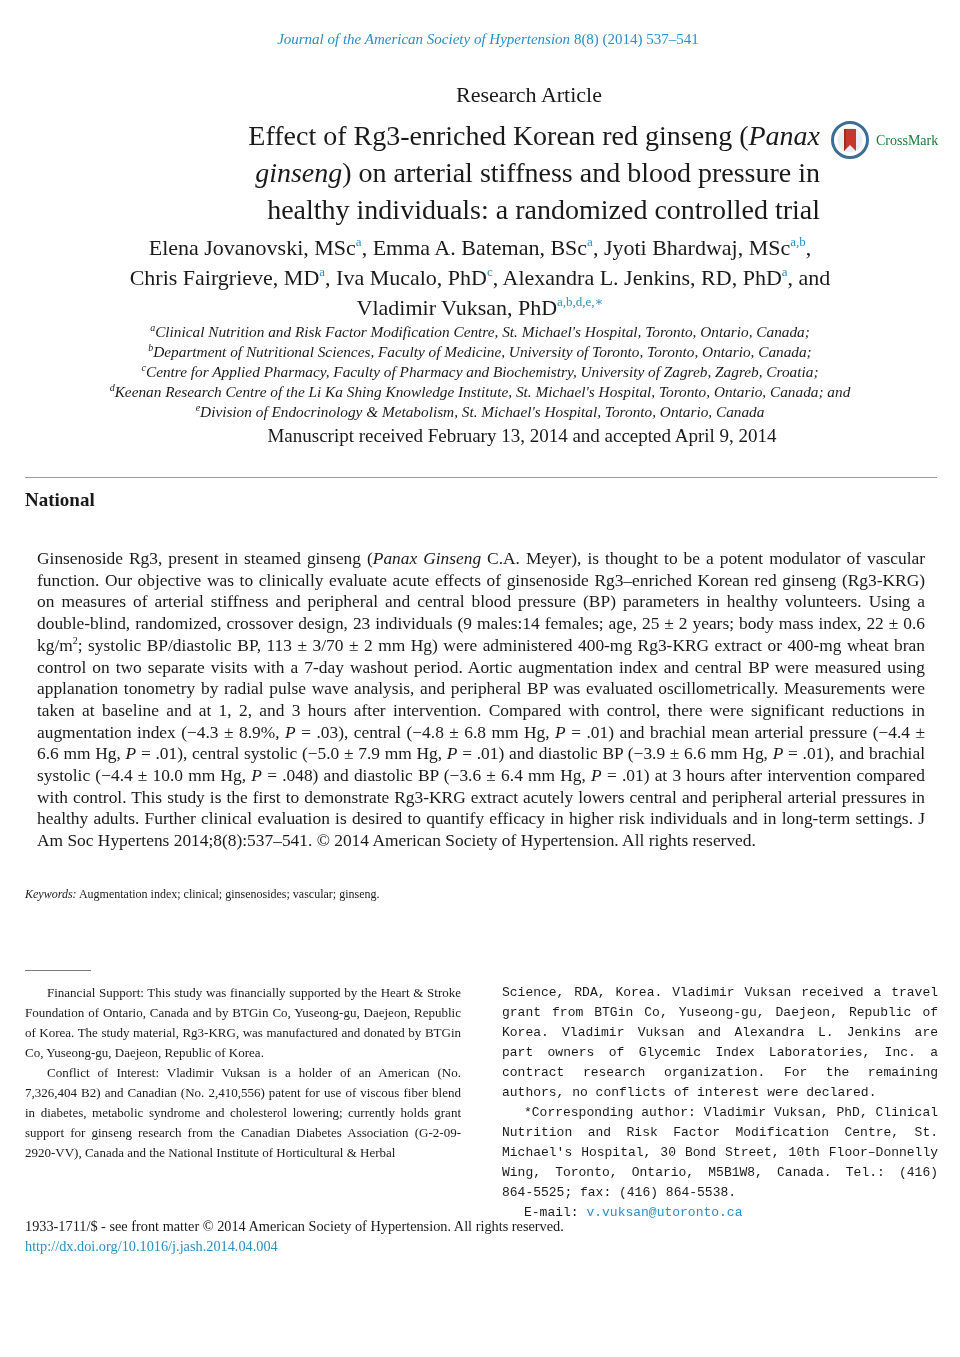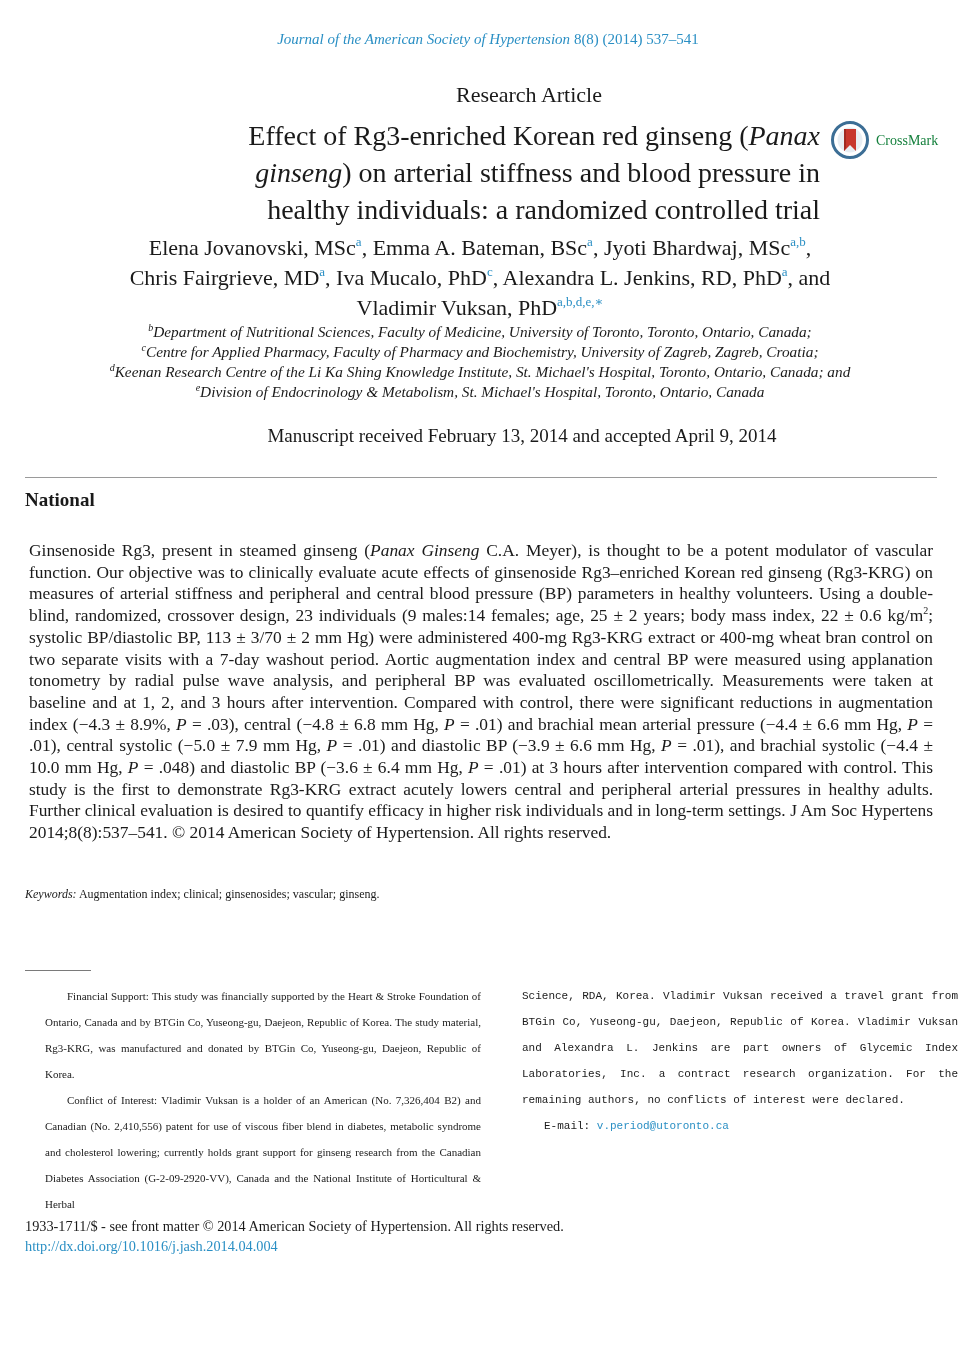--- a/index.html
+++ b/index.html
@@ -37,28 +37,28 @@
     #manuscript-dates { top: 425px; font-size: 19px; padding-left: 34px; }
 
     #header-rule { top: 477px; left: 25px; width: 912px; height: 1px; background: #9a9a9a; }
 
     #abstract-heading { top: 489px; left: 25px; font-size: 19px; font-weight: bold; }
 
     #abstract-body {
       top: 536px; left: 25px; width: 912px; font-size: 17.4px; line-height: 21.7px;
       text-align: justify; hyphens: manual;
     }
-    #abstract-body .para { margin: 4px; }
+    #abstract-body .para { margin: 12px; }
     #abstract-body sup { font-size: 10px; vertical-align: 7px; line-height: 0; }
 
     #keywords { top: 887px; left: 25px; font-size: 12px; }
 
     #footnote-rule { top: 970px; left: 25px; width: 66px; height: 1px; background: #7a7a7a; }
 
-    .fn-col { font-size: 11px; line-height: 26px; text-align: justify; margin-left: 20px; }
+    .fn-col { font-size: 13px; line-height: 20px; text-align: justify; }
     .fn-col p { margin: 0; }
     .fn-col .indent { text-indent: 22px; }
     #footnotes-left { top: 983px; left: 25px; width: 436px; }
     #footnotes-right { top: 983px; left: 502px; width: 436px; font-family: Liberation Mono, monospace; }
 
     #front-matter { top: 1216px; left: 25px; font-size: 14.3px; line-height: 20px; }
   </style>
 </head>
 <body>
 
@@ -90,20 +90,21 @@
   <span><span>Elena Jovanovski, MSc</span><sup>a</sup><span>, </span></span>
   <span><span>Emma A. Bateman, BSc</span><sup>a</sup><span>, </span></span>
   <span><span>Jyoti Bhardwaj, MSc</span><sup>a,b</sup><span>, </span></span><br>
   <span><span>Chris Fairgrieve, MD</span><sup>a</sup><span>, </span></span>
   <span><span>Iva Mucalo, PhD</span><sup>c</sup><span>, </span></span>
   <span><span>Alexandra L. Jenkins, RD, PhD</span><sup>a</sup><span>, and</span></span><br>
   <span><span>Vladimir Vuksan, PhD</span><sup>a,b,d,e,∗</sup></span>
 </div>
 
 <div id="affiliations" class="abs">
+  <div><sup>a</sup><span>Clinical Nutrition and Risk Factor Modification Centre, St. Michael's Hospital, Toronto, Ontario, Canada;</span></div>
   <div><sup>b</sup><span>Department of Nutritional Sciences, Faculty of Medicine, University of Toronto, Toronto, Ontario, Canada;</span></div>
   <div><sup>c</sup><span>Centre for Applied Pharmacy, Faculty of Pharmacy and Biochemistry, University of Zagreb, Zagreb, Croatia;</span></div>
   <div><sup>d</sup><span>Keenan Research Centre of the Li Ka Shing Knowledge Institute, St. Michael's Hospital, Toronto, Ontario, Canada; and</span></div>
   <div><sup>e</sup><span>Division of Endocrinology &amp; Metabolism, St. Michael's Hospital, Toronto, Ontario, Canada</span></div>
 </div>
 
 <div id="manuscript-dates" class="abs center">Manuscript received February 13, 2014 and accepted April 9, 2014</div>
 
 <div id="header-rule" class="abs"></div>
 
@@ -120,19 +121,20 @@
 
 <div id="footnote-rule" class="abs"></div>
 
 <div id="footnotes-left" class="abs fn-col">
   <p class="indent">Financial Support: This study was financially supported by the Heart &amp; Stroke Foundation of Ontario, Canada and by BTGin Co, Yuseong-gu, Daejeon, Republic of Korea. The study material, Rg3-KRG, was manufactured and donated by BTGin Co, Yuseong-gu, Daejeon, Republic of Korea.</p>
   <p class="indent">Conflict of Interest: Vladimir Vuksan is a holder of an American (No. 7,326,404 B2) and Canadian (No. 2,410,556) patent for use of viscous fiber blend in diabetes, metabolic syndrome and choles­terol lowering; currently holds grant support for ginseng research from the Canadian Diabetes Association (G-2-09-2920-VV), Canada and the National Institute of Horticultural &amp; Herbal</p>
 </div>
 
 <div id="footnotes-right" class="abs fn-col">
   <p>Science, RDA, Korea. Vladimir Vuksan received a travel grant from BTGin Co, Yuseong-gu, Daejeon, Republic of Korea. Vladimir Vuksan and Alexandra L. Jenkins are part owners of Glycemic Index Laboratories, Inc. a contract research organization. For the remaining authors, no conflicts of interest were declared.</p>
-  <p class="indent"><span>E-mail: </span><span class="link">v.period@utoronto.ca</span></p>
+  <p class="indent">*Corresponding author: Vladimir Vuksan, PhD, Clinical Nutri­tion and Risk Factor Modification Centre, St. Michael's Hospital, 30 Bond Street, 10th Floor–Donnelly Wing, Toronto, Ontario, M5B1W8, Canada. Tel.: (416) 864-5525; fax: (416) 864-5538.</p>
+  <p class="indent"><span>E-mail: </span><span class="link">v.vuksan@utoronto.ca</span></p>
 </div>
 
 <div id="front-matter" class="abs">
   <div>1933-1711/$ - see front matter © 2014 American Society of Hypertension. All rights reserved.</div>
   <div class="link">http://dx.doi.org/10.1016/j.jash.2014.04.004</div>
 </div>
 
 </body></html>

